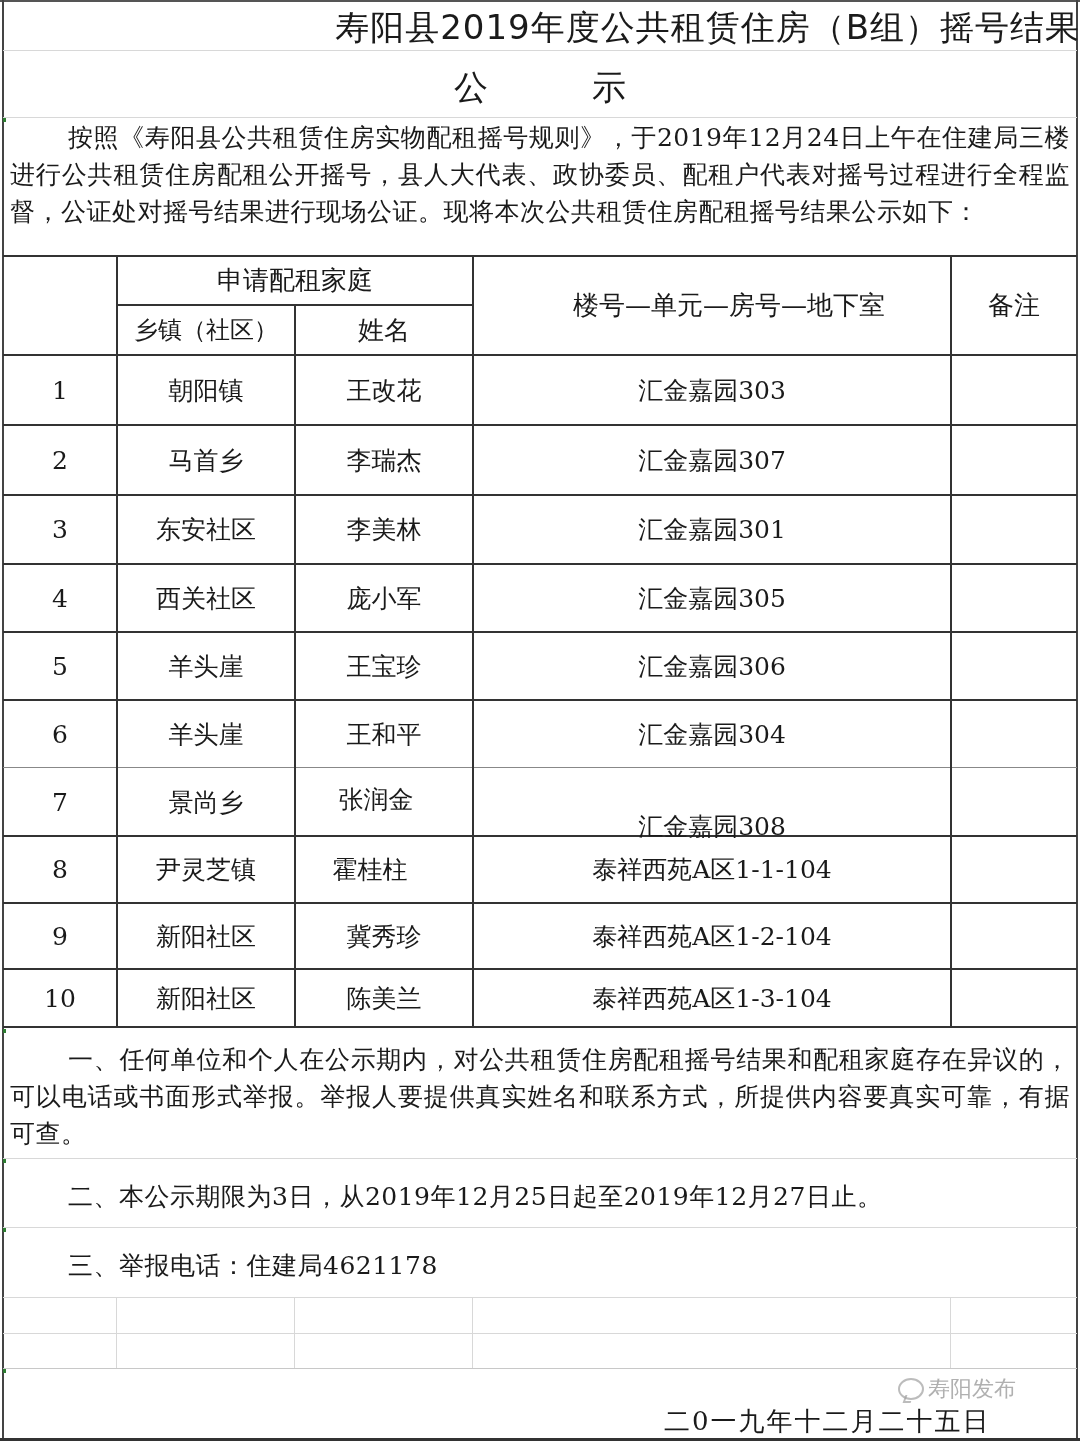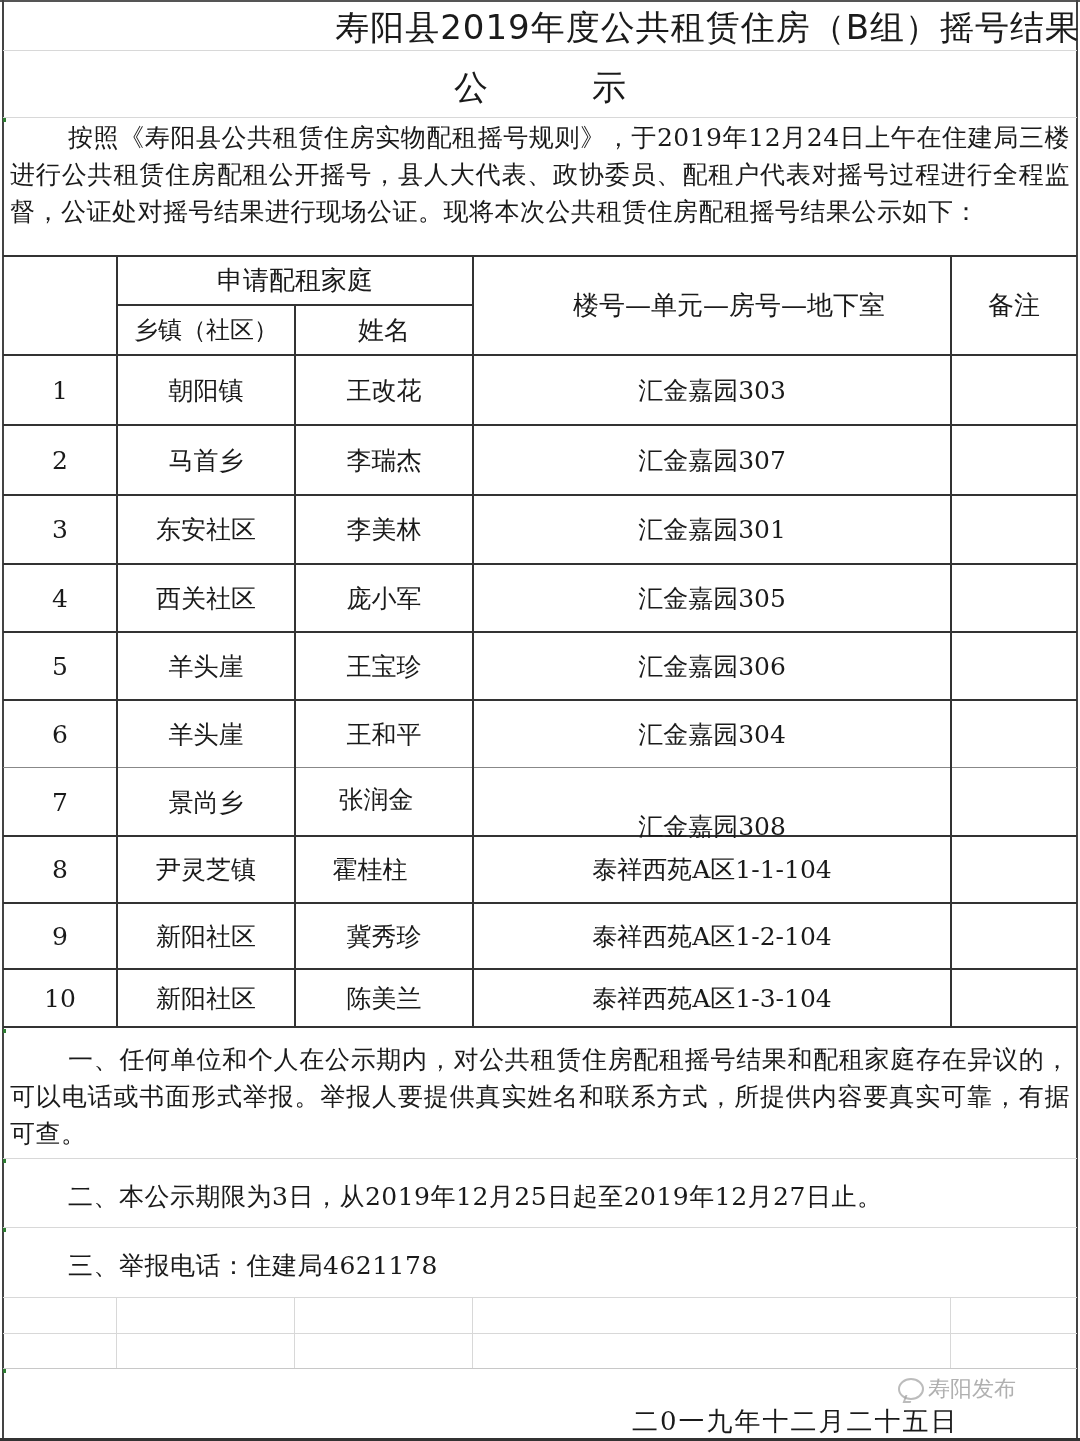--- a/index.html
+++ b/index.html
@@ -42,21 +42,21 @@
       position: absolute; display: flex; align-items: center; justify-content: center;
       font-size: 25px; text-align: center;
     }
     .cell.hdr { font-size: 26px; }
 
     .signature {
       position: absolute; left: 570px; top: 1370px; width: 480px; height: 34px;
       font-size: 26px; line-height: 34px; letter-spacing: 1px;
     }
     .sig-date {
-      position: absolute; left: 632px; top: 1404px; width: 360px; height: 34px;
+      position: absolute; left: 664px; top: 1404px; width: 360px; height: 34px;
       font-size: 26px; line-height: 34px; letter-spacing: 2px;
     }
     .watermark {
       position: absolute; left: 898px; top: 1373px; height: 32px;
       font-family: "DejaVu Sans", "Liberation Sans", sans-serif;
       font-size: 22px; line-height: 32px; color: rgba(150,150,150,0.75);
       display: flex; align-items: center; gap: 4px;
     }
     .wm-icon {
       width: 26px; height: 22px; border: 2px solid rgba(160,160,160,0.7); border-radius: 50%;

